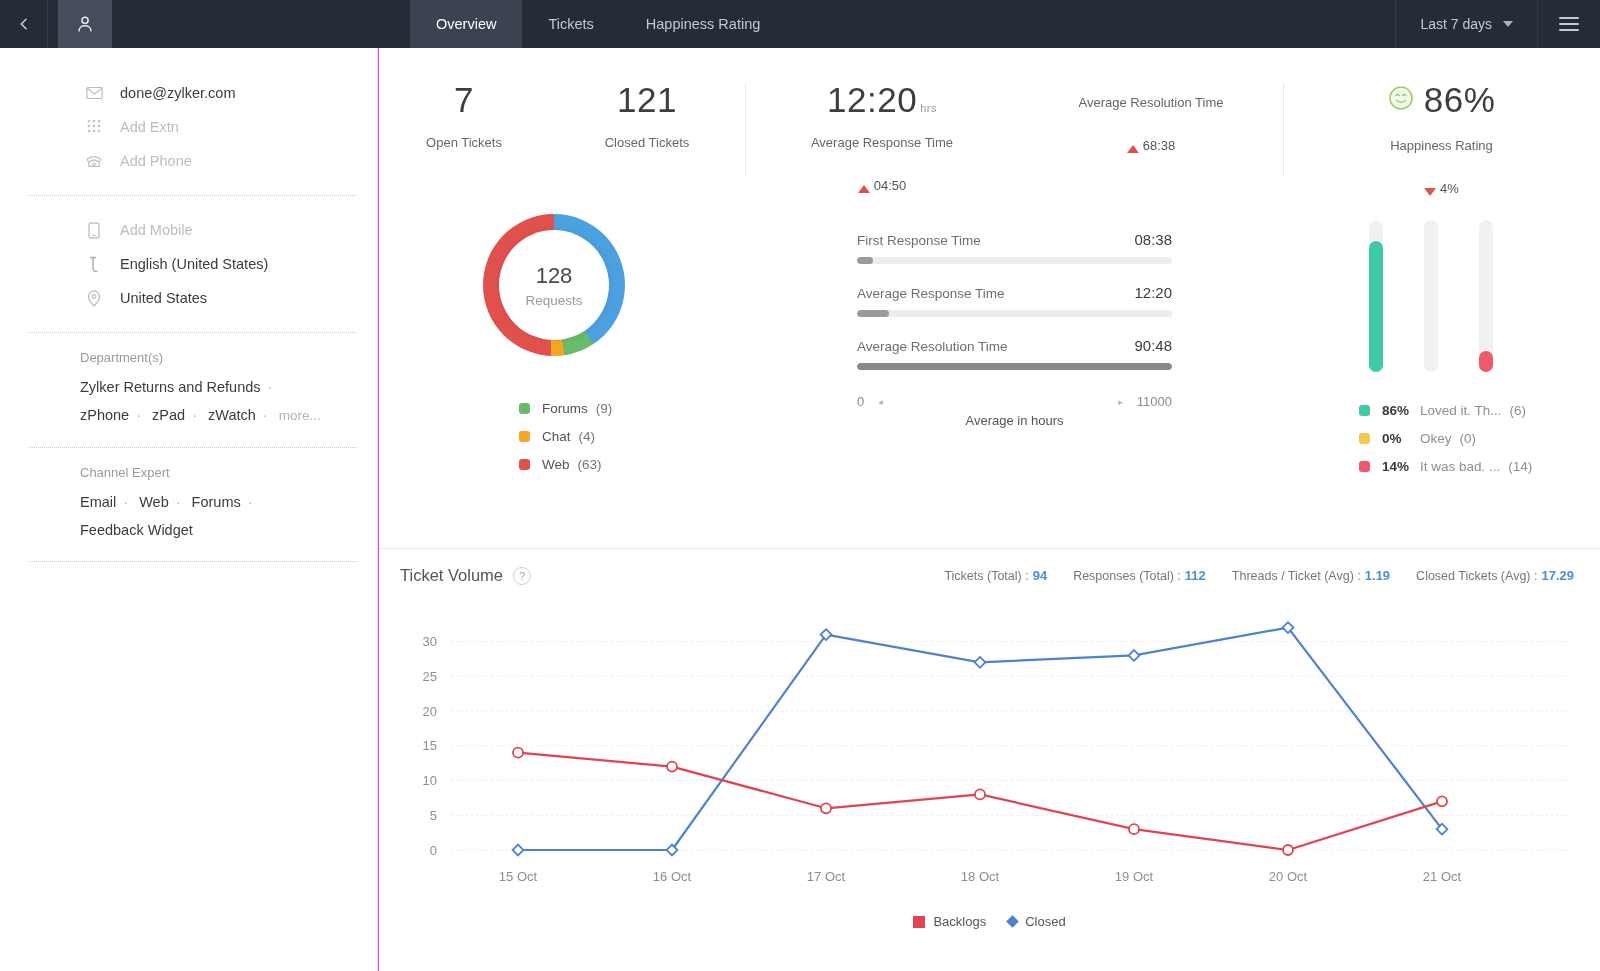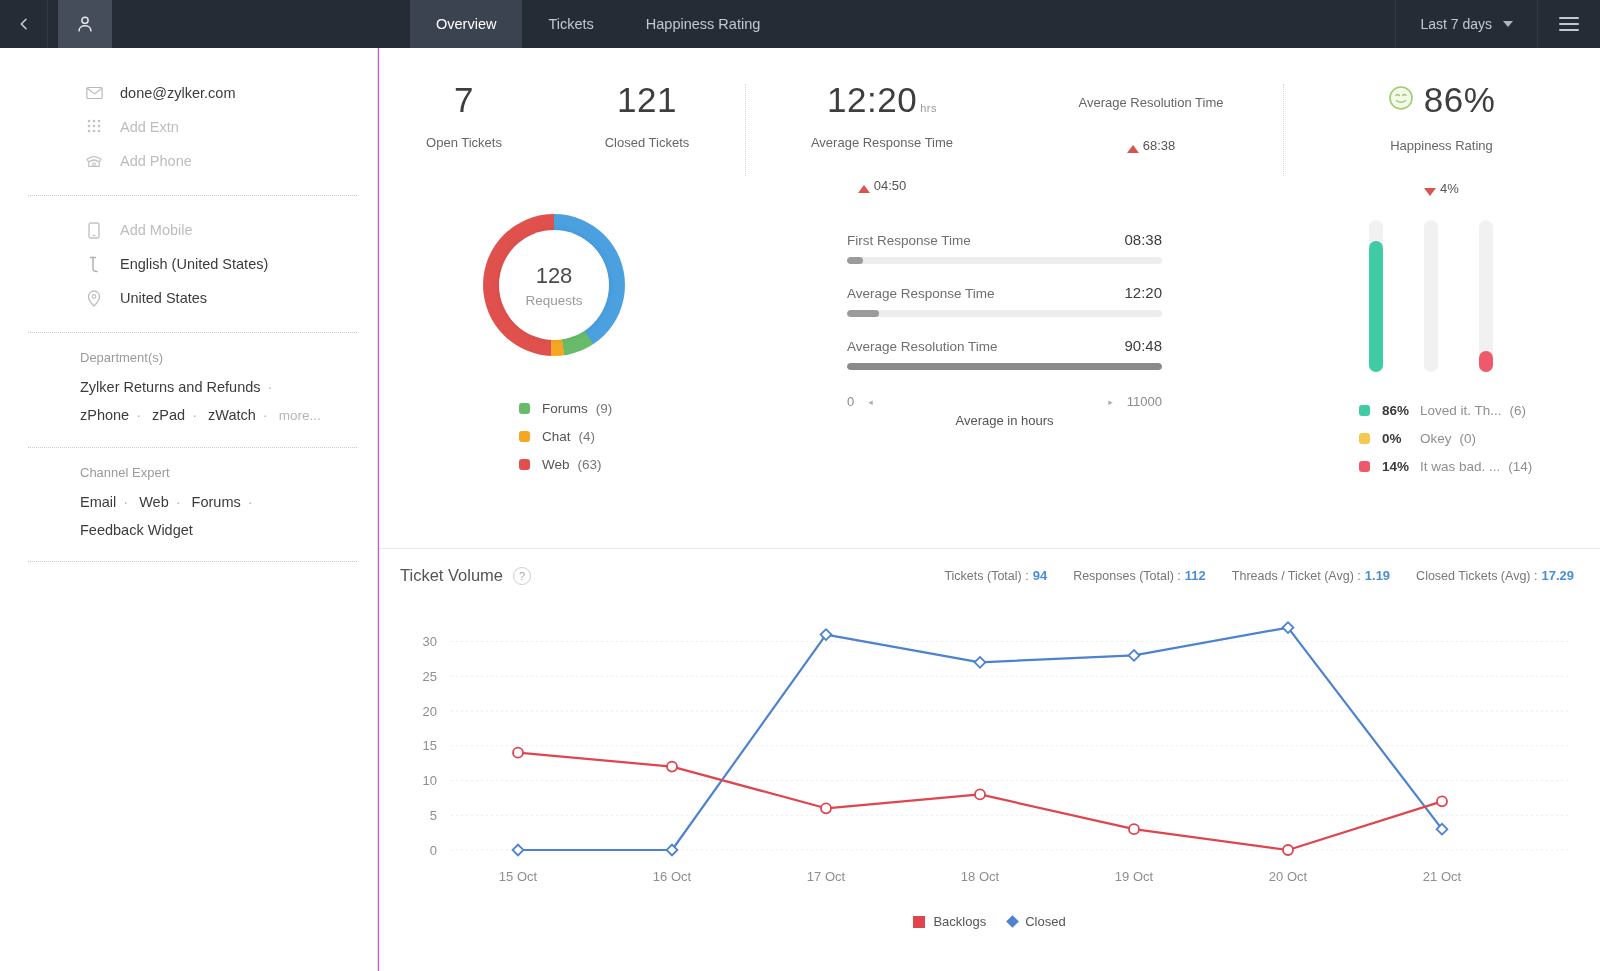--- a/index.html
+++ b/index.html
@@ -61,21 +61,21 @@
   .donut-hole { position:absolute; left:16px; top:16px; width:110px; height:110px; background:#fff; border-radius:50%; box-shadow:0 0 6px rgba(0,0,0,.08); display:flex; flex-direction:column; align-items:center; justify-content:center; }
   .dh-num { font-size:22px; color:#4a4a4a; }
   .dh-label { font-size:13.5px; color:#9a9a9a; margin-top:4px; }
   .d-legend { margin:38px 0 0 36px; }
   .leg-row { display:flex; align-items:center; height:28px; }
   .sw { width:11px; height:11px; border-radius:3px; flex:0 0 11px; }
   .leg-txt { margin-left:12px; font-size:13.5px; color:#555; }
   .leg-cnt { margin-left:8px; font-size:13.5px; color:#777; }
 
   
-  .rt-block { position:absolute; left:468px; top:183px; width:315px; }
+  .rt-block { position:absolute; left:478px; top:183px; width:315px; }
   .rt-row { margin-bottom:20px; }
   .rt-head { display:flex; justify-content:space-between; align-items:baseline; }
   .rt-label { font-size:13.5px; color:#6f6f6f; }
   .rt-value { font-size:15px; color:#3d3d3d; }
   .rt-track { margin-top:9px; height:7px; background:#ededed; border-radius:4px; overflow:hidden; }
   .rt-fill { height:7px; border-radius:4px; }
   .rt-axis { display:flex; align-items:center; margin-top:24px; font-size:13px; color:#8b8b8b; }
   .rt-axis .arrow { font-size:9px; color:#b0b0b0; }
   .rt-axis .al { margin-left:14px; } .rt-axis .ar { margin-right:14px; }
   .rt-axis .sp { flex:1; }

